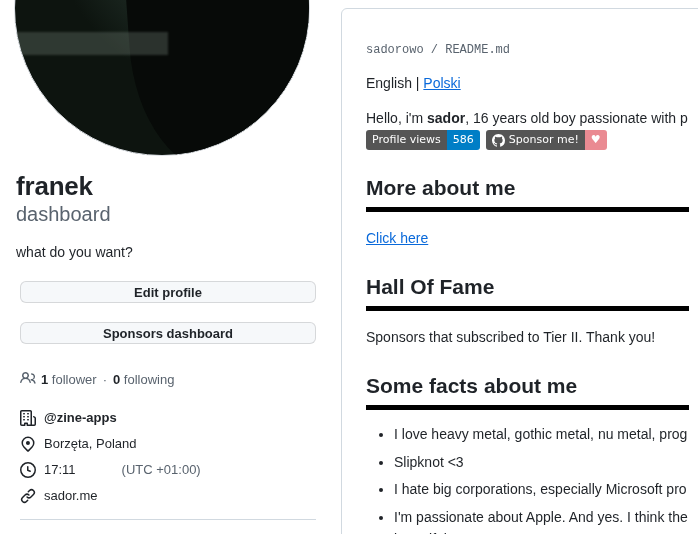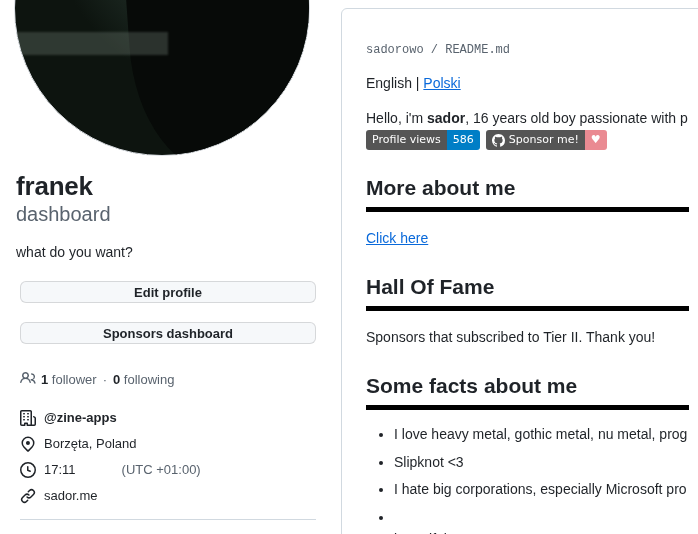--- a/index.html
+++ b/index.html
@@ -270,19 +270,19 @@
 
     <div class="md-h2">Hall Of Fame</div>
     <div class="md-p">Sponsors that subscribed to Tier II. Thank you!</div>
 
     <div class="md-h2">Some facts about me</div>
     <ul class="md-list">
       <li><span class="nowrap">I love heavy metal, gothic metal, nu metal, prog</span></li>
       <li><span class="nowrap">Slipknot &lt;3</span></li>
       <li><span class="nowrap">I hate big corporations, especially Microsoft pro</span></li>
       <li>
-        <br>
+        <span class="nowrap">I'm passionate about Apple. And yes. I think the</span><br>
         <span>beautiful</span>
       </li>
     </ul>
 
   </div>
 </div>
 
 </body></html>

